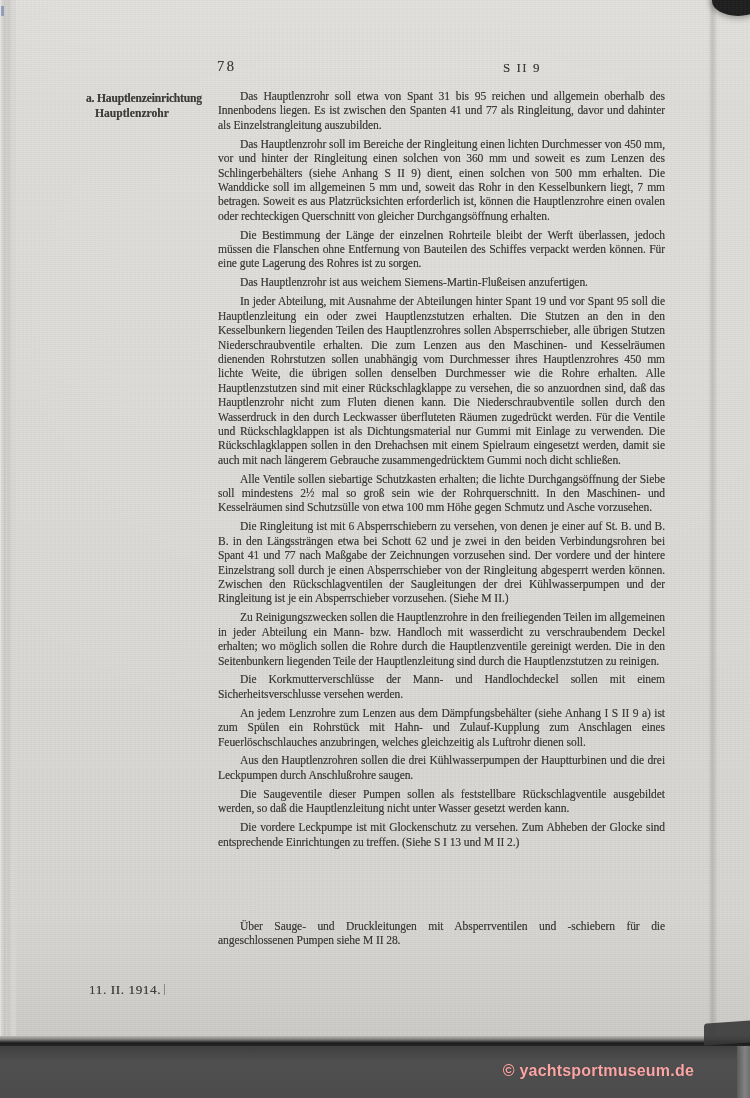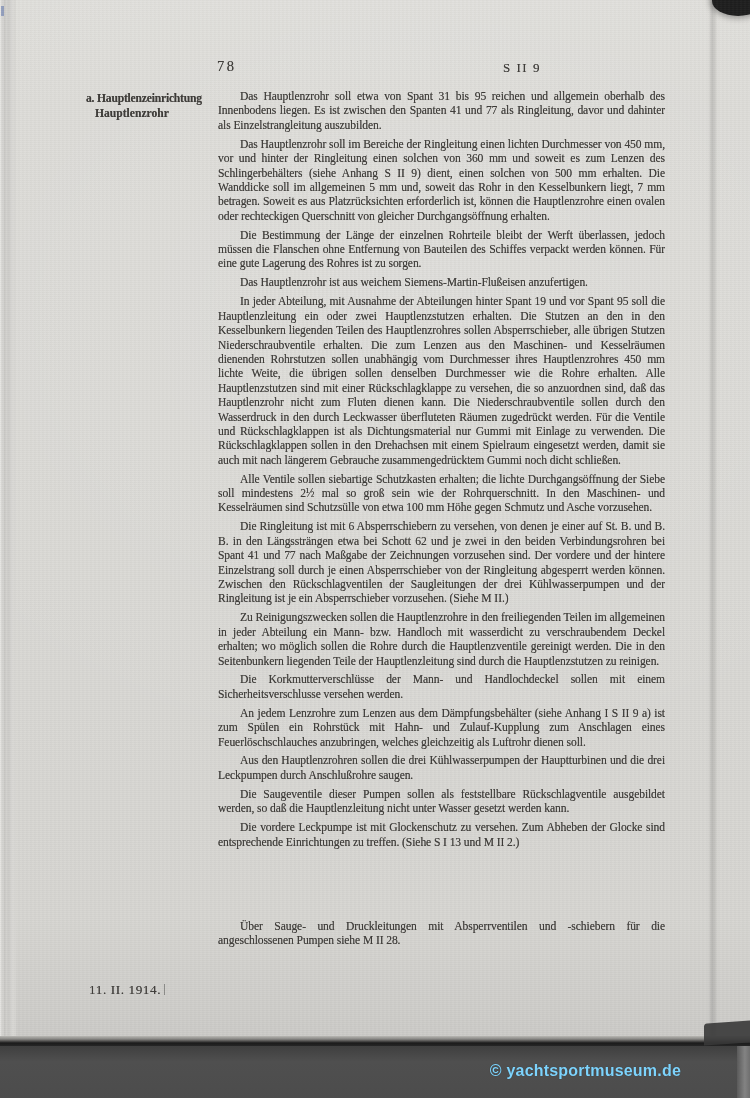--- a/index.html
+++ b/index.html
@@ -54,24 +54,24 @@
   }
   .band-right-strip{
     position:absolute;right:0;top:1046px;width:13px;height:52px;
     background:linear-gradient(90deg,#5a5a5a,#838383 60%,#6f6f6f);
   }
   .corner-cut{
     position:absolute;right:0;top:1022px;width:46px;height:22px;
     background:#383838;transform:skewY(-4deg);border-radius:3px 0 0 0;opacity:.9;
   }
   .watermark{
-    position:absolute;right:69px;top:1062px;
+    position:absolute;right:56px;top:1062px;
     font-family:"Liberation Sans", sans-serif;
     font-weight:700;font-size:16px;letter-spacing:.2px;
-    color:#7dd3fc;text-shadow:0 0 1px rgba(0,0,0,.4);
+    color:#fca5a5;text-shadow:0 0 1px rgba(0,0,0,.4);
   }
   
   .ink{color:#3c3a37;text-shadow:0 0 .3px rgba(60,58,55,.6);}
   .page-number{
     position:absolute;left:217px;top:58px;
     font-size:14.5px;letter-spacing:2.5px;
   }
   .doc-ref{
     position:absolute;left:503px;top:60px;
     font-size:13px;letter-spacing:1.5px;

